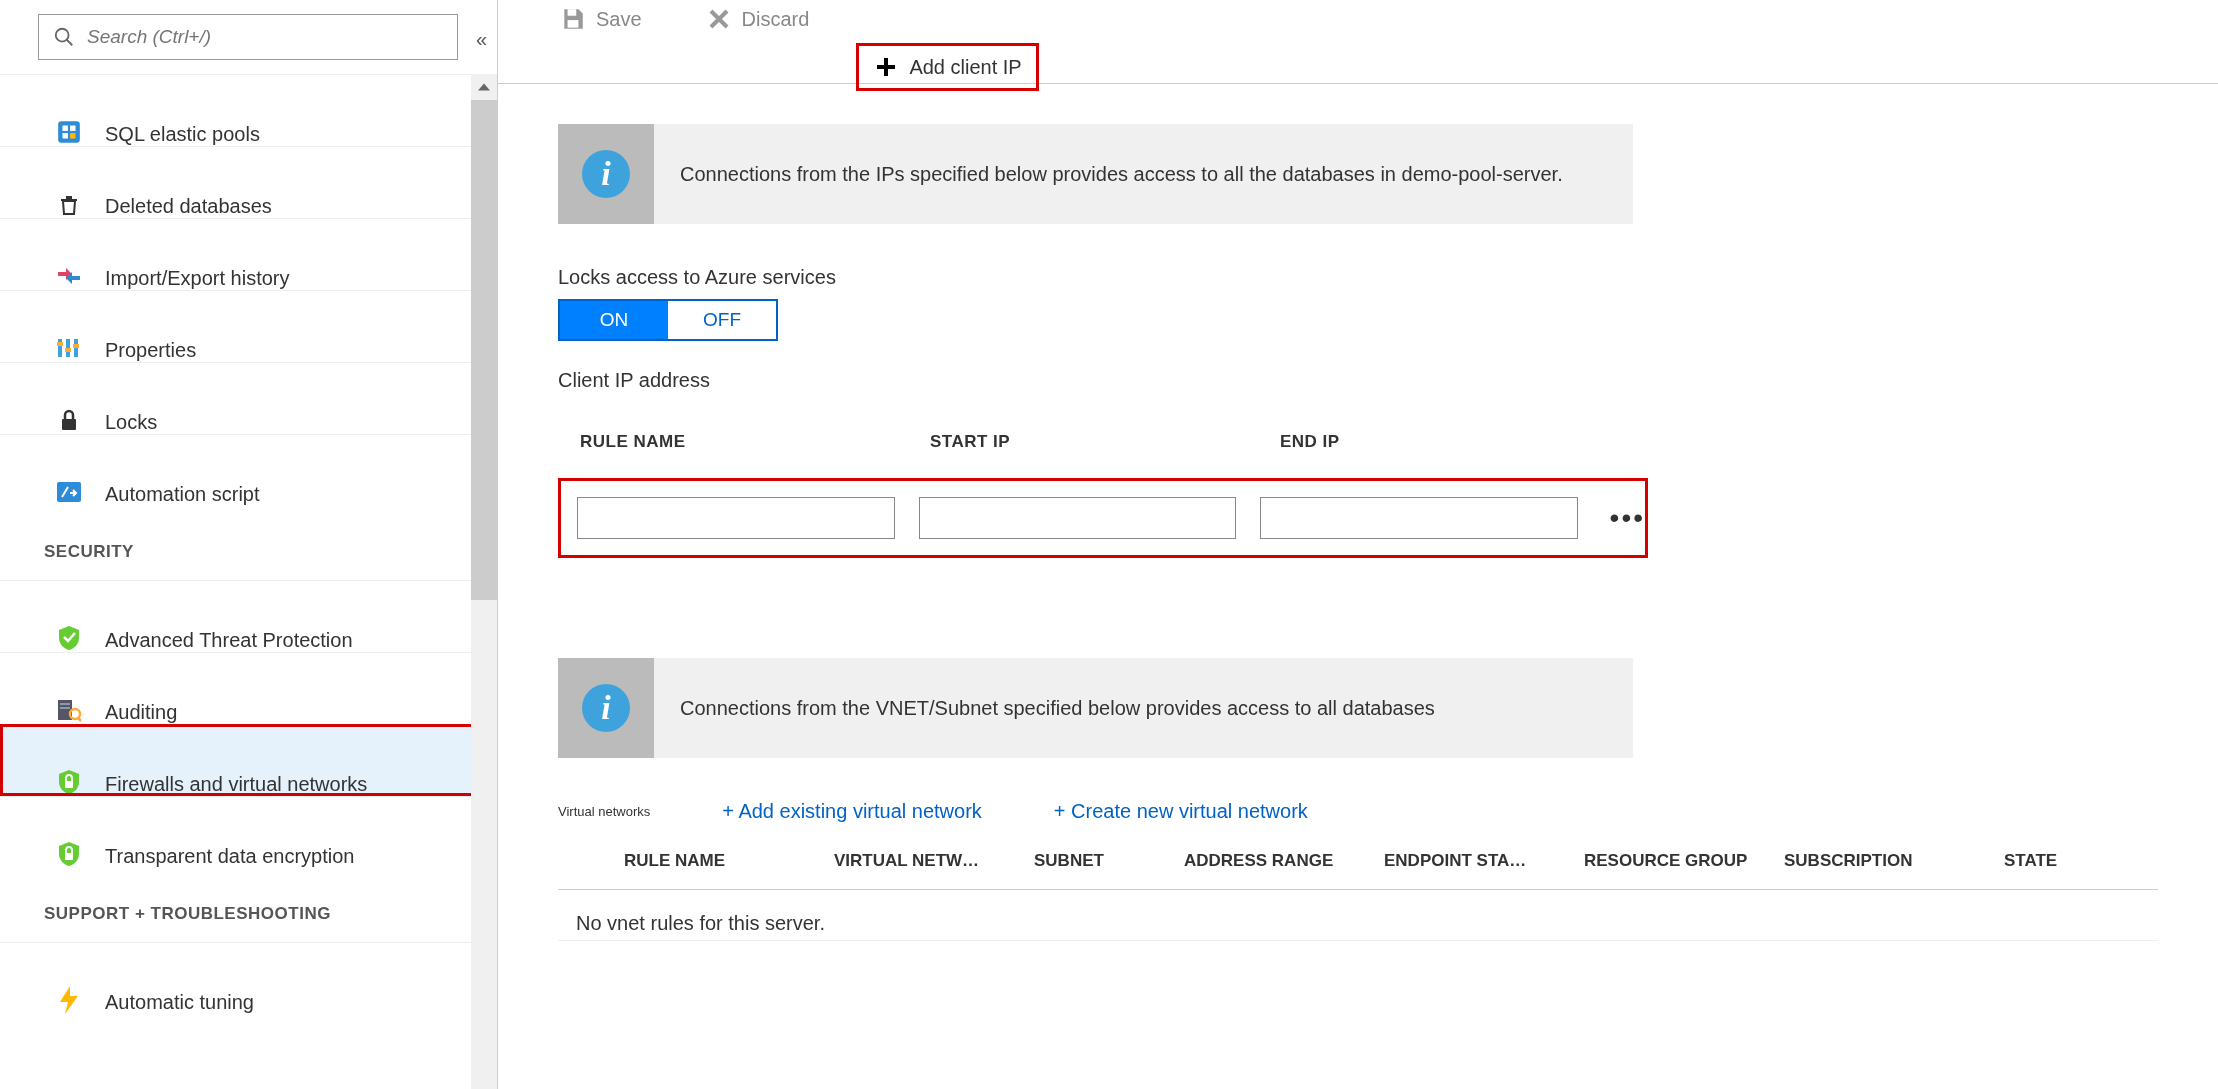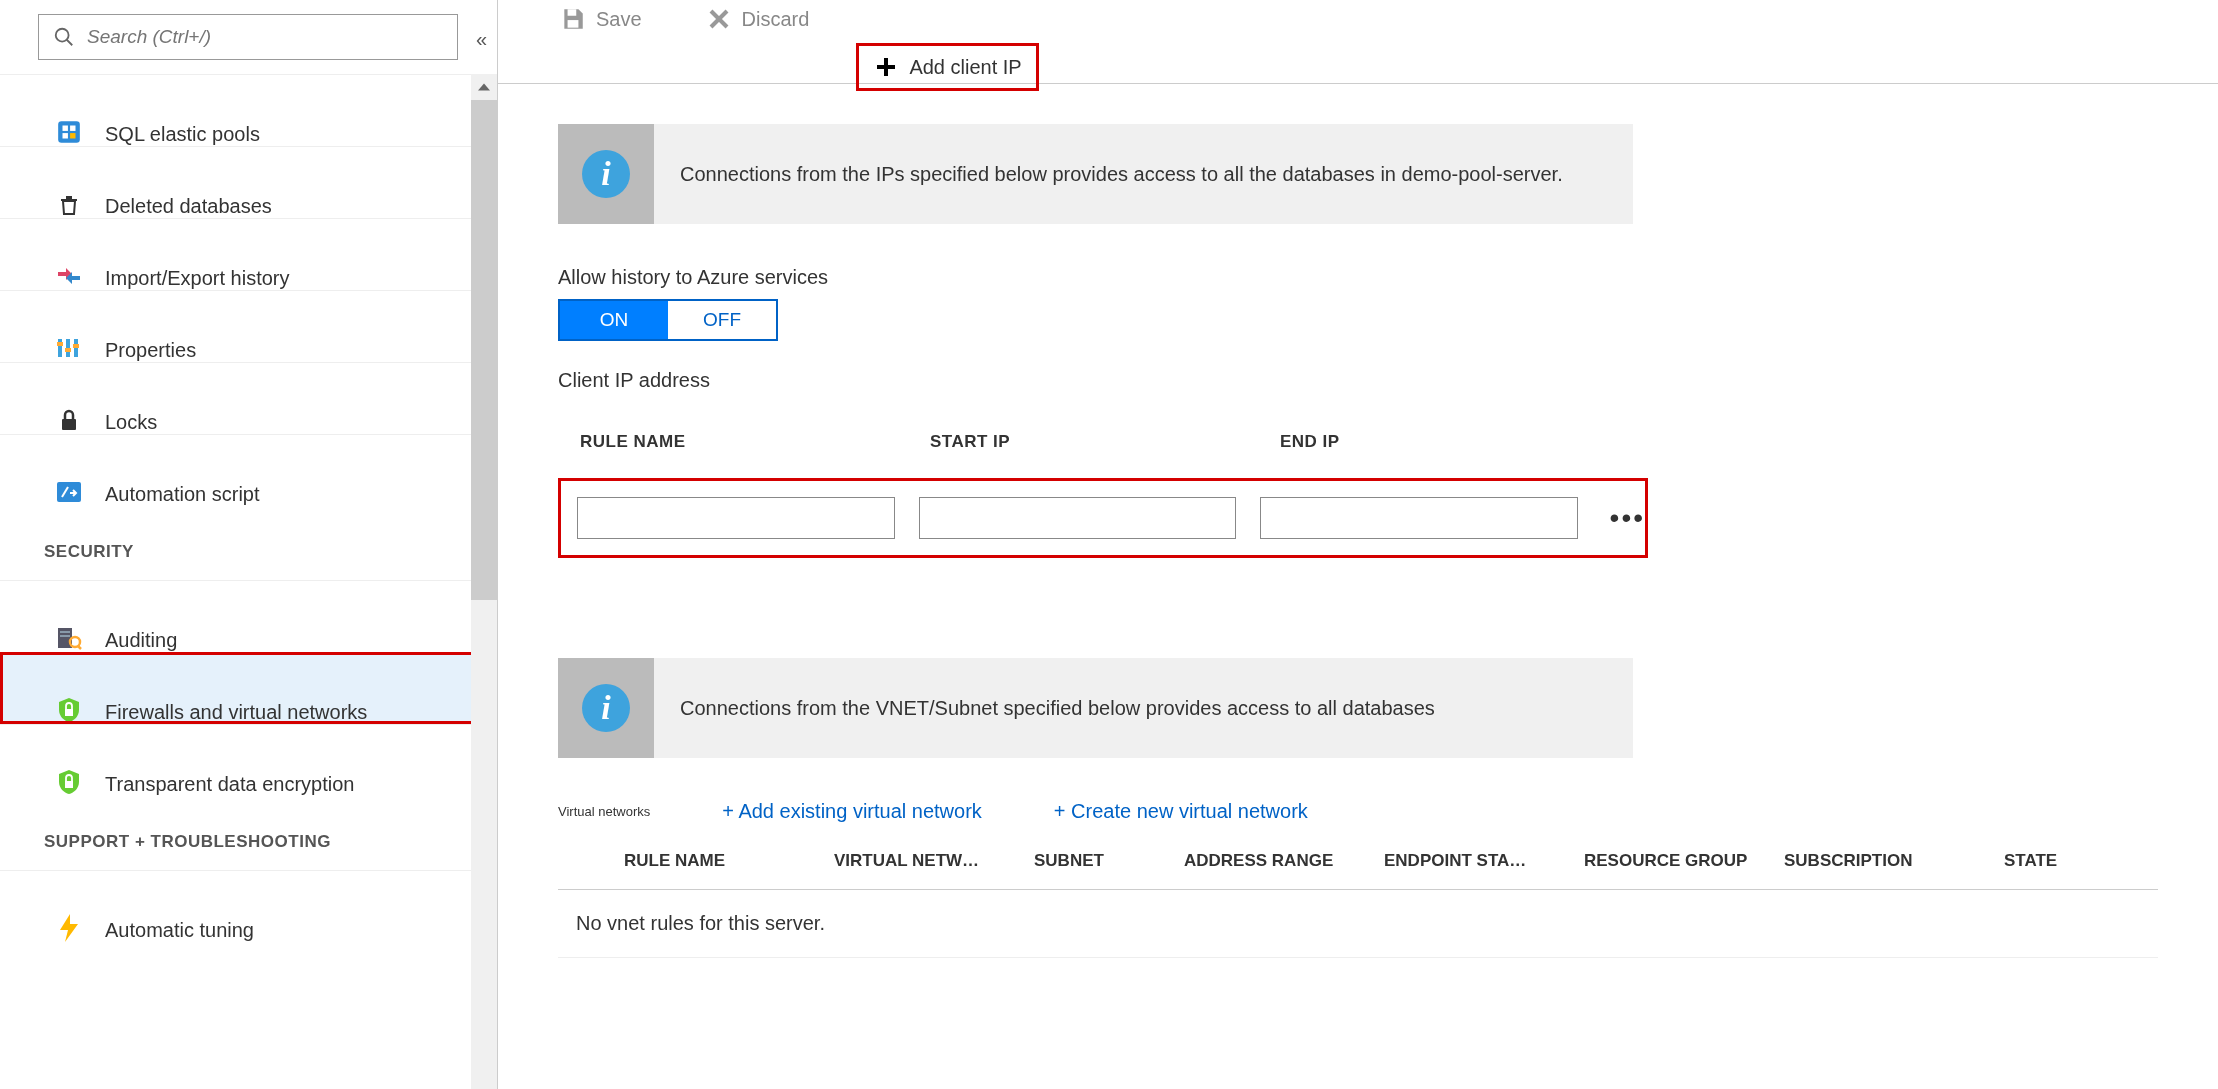--- a/index.html
+++ b/index.html
@@ -64,21 +64,21 @@
 .vcol { }
 .vcol1 { width: 210px; }
 .vcol2 { width: 200px; }
 .vcol3 { width: 150px; }
 .vcol4 { width: 200px; }
 .vcol5 { width: 200px; }
 .vcol6 { width: 200px; }
 .vcol7 { width: 220px; }
 .vcol8 { width: 120px; }
 
-.vnet-empty { padding: 22px 0 22px 18px; font-size: 20px; color: #333; border-bottom: 1px solid #eee; }
+.vnet-empty { padding: 22px 0 5px 18px; font-size: 20px; color: #333; border-bottom: 1px solid #eee; }
 
 svg { display: block; }
 </style>
 </head>
 <body>
 
 <div class="layout">
   <div class="sidebar">
     <div class="search-wrap">
       <div class="search-box">
@@ -164,20 +164,29 @@
               <path d="M14 12 L20 12 M17 9 L20 12 L17 15" stroke="#fff" stroke-width="2" fill="none"></path>
             </svg>
         </span>
         <span>Automation script</span>
       </div>
 
       <div class="section-header">SECURITY</div>
 
       <div class="nav-item">
         <span class="icon">
+          <svg width="24" height="26" viewBox="0 0 24 26">
+              <path d="M12 1 L22 5 V13 C22 19 17 24 12 25 C7 24 2 19 2 13 V5 Z" fill="#6c3"></path>
+              <path d="M7 12 L11 16 L18 8" stroke="#fff" stroke-width="2.5" fill="none"></path>
+            </svg>
+        </span>
+        <span>Advanced Threat Protection</span>
+      </div>
+      <div class="nav-item">
+        <span class="icon">
           <svg width="26" height="24" viewBox="0 0 26 24">
               <rect x="2" y="2" width="14" height="20" fill="#556"></rect>
               <rect x="4" y="5" width="10" height="2" fill="#89a"></rect>
               <rect x="4" y="9" width="10" height="2" fill="#89a"></rect>
               <circle cx="19" cy="16" r="5" fill="none" stroke="#fa3" stroke-width="2.5"></circle>
               <line x1="22" y1="20" x2="25" y2="23" stroke="#fa3" stroke-width="2.5"></line>
             </svg>
         </span>
         <span>Auditing</span>
       </div>
@@ -248,21 +257,21 @@
     </div>
 
     <div class="content">
       <div class="info-banner">
         <div class="info-icon-box">
           <div class="info-circle">i</div>
         </div>
         <div class="info-text">Connections from the IPs specified below provides access to all the databases in demo-pool-server.</div>
       </div>
 
-      <div class="label-text">Allow history to Azure services</div>
+      <div class="label-text">Locks access to Azure services</div>
       <div class="toggle">
         <div class="toggle-opt on">ON</div>
         <div class="toggle-opt off">OFF</div>
       </div>
 
       <div class="client-ip-label">Client IP address</div>
 
       <div class="fw-table-head">
         <div class="fw-col-name">RULE NAME</div>
         <div class="fw-col-start">START IP</div>

